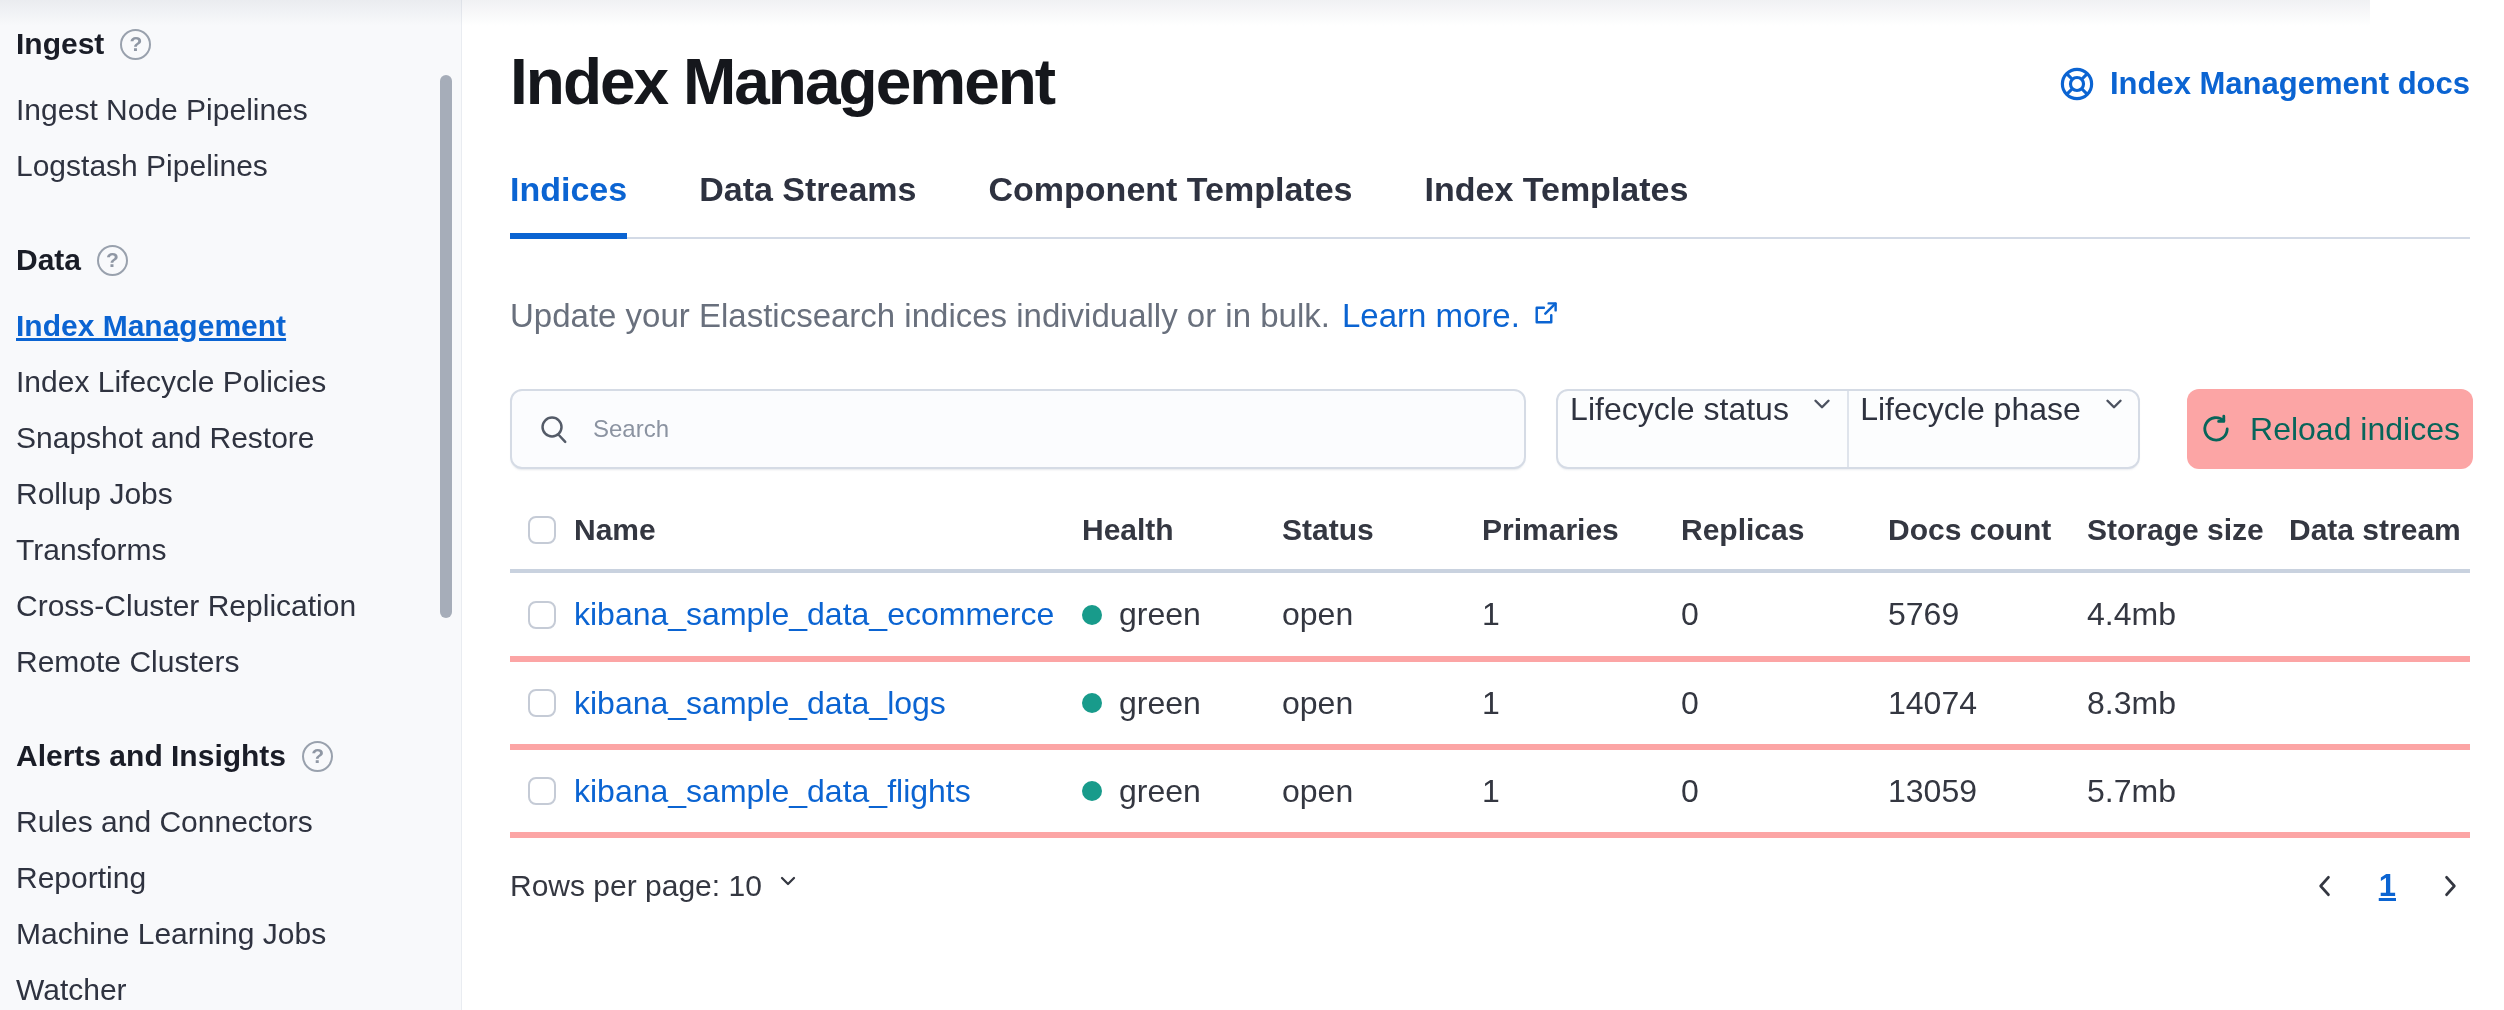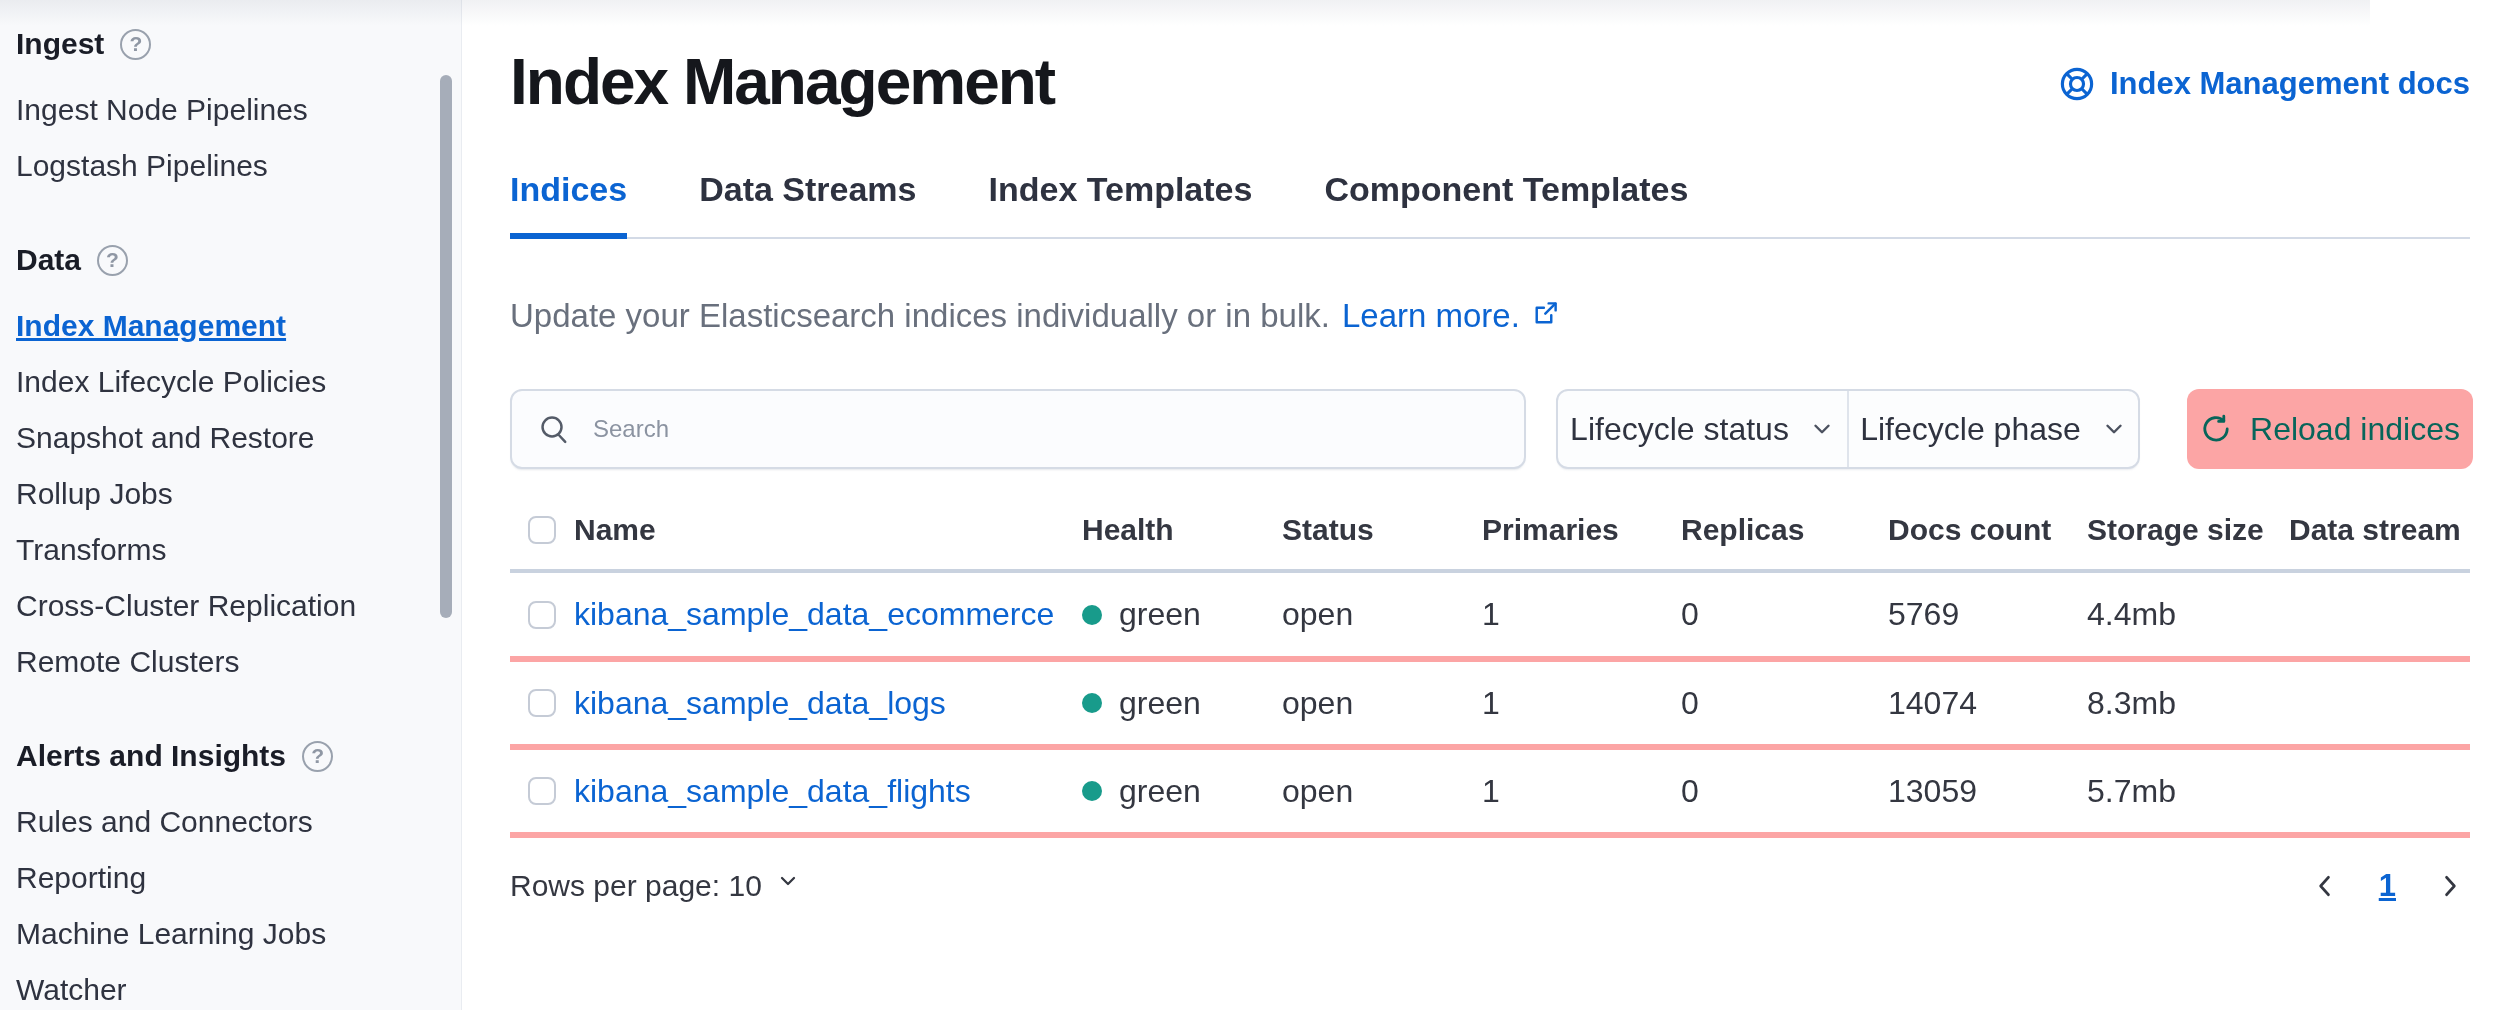--- a/index.html
+++ b/index.html
@@ -94,21 +94,21 @@
     flex: 1; border: none; background: transparent; outline: none;
     font-size: 24px; color: #8b5cf6; font-family: inherit;
   }
   .search-box input::placeholder { color: #8b93a1; }
   .filter-group {
     margin-left: 30px; flex: 0 0 584px; display: flex; overflow: hidden;
     background: #fcfdfe; border: 2px solid #d5dbe5; border-radius: 12px;
     box-shadow: 0 2px 2px -1px rgba(152,162,179,0.2);
   }
   .filter-btn {
-    flex: 1; display: flex; align-items: center; justify-content: center; gap: 20px;
+    flex: 1; display: flex; align-items: flex-start; justify-content: center; gap: 20px;
     font-size: 32px; color: #2f3340; cursor: pointer; white-space: nowrap;
   }
   .filter-btn + .filter-btn { border-left: 2px solid #dfe4ec; }
   .reload-btn {
     margin-left: 47px; flex: 0 0 286px; display: flex; align-items: center; justify-content: center; gap: 18px;
     background: #fca5a5; color: #07655a; border: none; border-radius: 12px;
     font-size: 32px; font-weight: 500; font-family: inherit; cursor: pointer; white-space: nowrap;
   }
 
   table.indices-table { width: 100%; border-collapse: collapse; margin-top: 30px; table-layout: fixed; }
@@ -215,22 +215,22 @@
             <path d="M3.4 3.4 6 6 M10 6 12.6 3.4 M10 10 12.6 12.6 M3.4 12.6 6 10"></path>
           </svg>
         </span>
         <span>Index Management docs</span>
       </a>
     </div>
 
     <div class="tabs" id="tabs">
         <div class="tab active">Indices</div>
         <div class="tab">Data Streams</div>
+        <div class="tab">Component Templates</div>
         <div class="tab">Index Templates</div>
-        <div class="tab">Component Templates</div>
       </div>
 
     <div class="callout-row">
       <span class="callout-text">Update your Elasticsearch indices individually or in bulk.</span>
       <a class="callout-link">
         <span>Learn more.</span>
         <span>
           <svg width="28" height="28" viewBox="0 0 16 16" fill="none" stroke="#0b64d2" stroke-width="1.4" stroke-linecap="round" stroke-linejoin="round">
             <path d="M9.5 2.5 H13.5 V6.5"></path>
               <path d="M13.3 2.7 7.6 8.4"></path>

